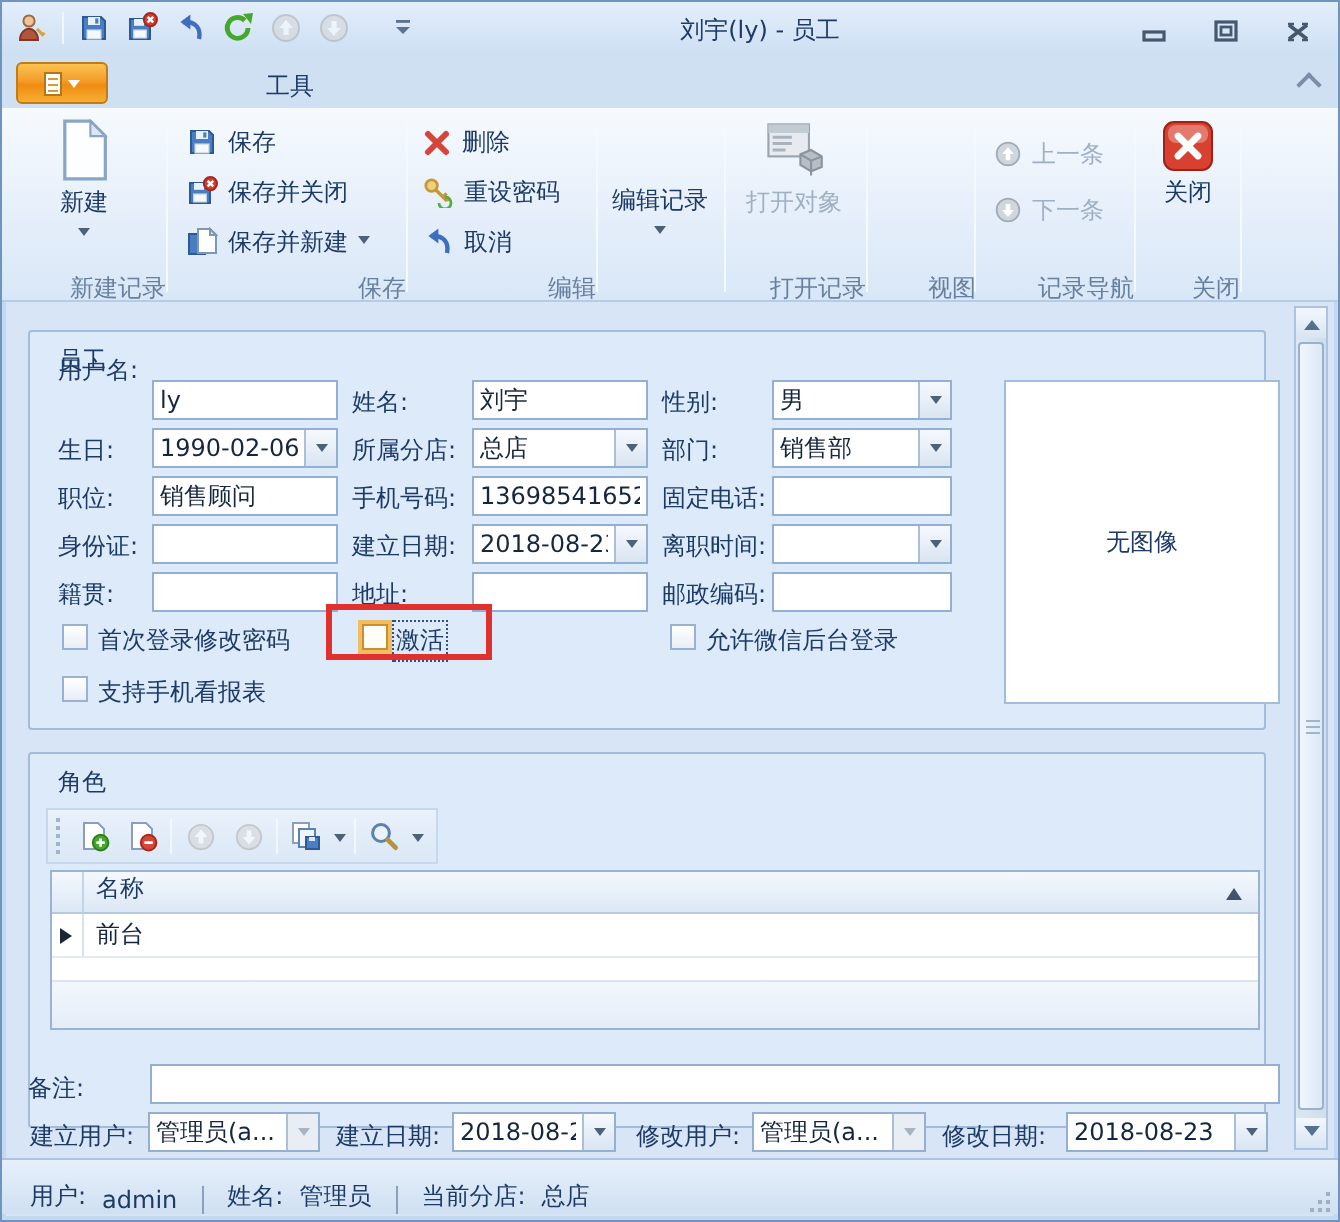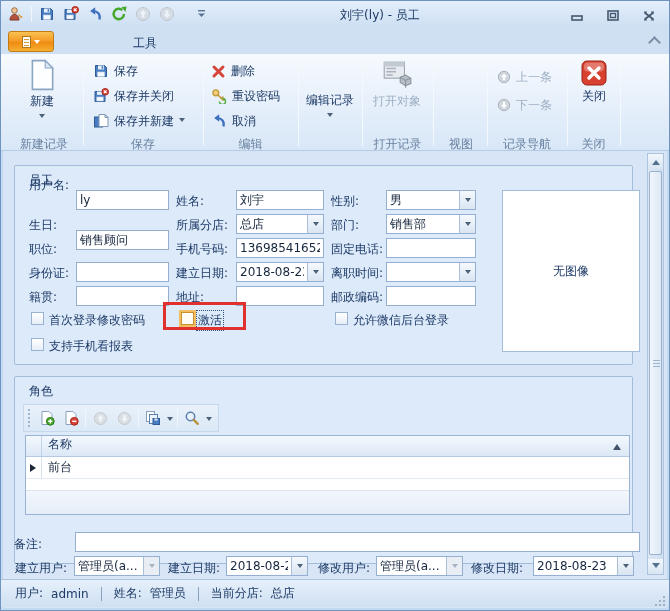--- a/index.html
+++ b/index.html
@@ -33,21 +33,21 @@
   .tab.active { background:linear-gradient(#ffffff,#f2f7fd); border:1px solid #8fa8c8; border-bottom:0;
                 border-radius:3px 3px 0 0;margin-top:44px; }
   .chevron-up { position:absolute; right:10px; top:9px; width:9px; height:5px; }
   .chevron-up::before { content:""; position:absolute; left:0; top:1px; width:7px; height:7px;
          border-left:2px solid #7a8ea6; border-top:2px solid #7a8ea6; transform:rotate(45deg); }
 
   
   .ribbon { position:absolute; left:1px; top:54px; right:1px; height:97px;
             background:linear-gradient(#f6fafe,#e4eefa 60%,#d8e7f7); border-bottom:1px solid #b6cce5; }
   .gsep { position:absolute; top:4px; height:88px; width:1px; background:#c6d7eb; border-right:1px solid #f4f9fd; }
-  .gcap { position:absolute; top:82px; text-align:center; color:#68809f; font-size:12px; }
+  .gcap { position:absolute; top:82px; text-align:right; color:#68809f; font-size:12px; }
   .rsmall { position:absolute; height:22px; display:flex; align-items:center; gap:5px;
             color:#1d3a66; white-space:nowrap; cursor:default; }
   .rbig { position:absolute; width:62px; display:flex; flex-direction:column; align-items:center;
           color:#1d3a66; cursor:default; }
   .rbig .cap { margin-top:2px; white-space:nowrap; }
   .dis-t { color:#9fb0c4 !important; }
   .car { width:0; height:0; border:3.5px solid transparent; border-top:4px solid #4d6178; margin-top:4px; }
   .car.dis { border-top-color:#a7b4c4; }
 
   
@@ -106,21 +106,21 @@
   .tri-u { width:0;height:0;border:4px solid transparent;border-bottom:5px solid #53718f;margin-bottom:2px; }
   .tri-d { width:0;height:0;border:4px solid transparent;border-top:5px solid #53718f;margin-top:2px; }
   .vthumb { position:absolute; left:1px; top:17px; width:13px; height:384px; border-radius:2px;
             border:1px solid #98b1cf; background:linear-gradient(90deg,#f0f6fc,#dce8f5); }
   .vthumb .g { position:absolute; left:3px; top:50%; width:7px; height:1px; background:#9fb4cd;
                box-shadow:0 3px 0 #9fb4cd,0 -3px 0 #9fb4cd; }
 
   
   .statusbar { position:absolute; left:1px; right:1px; top:579px; height:28px;
                border-top:1px solid #aec4de; background:linear-gradient(#e6f0fb,#cfe0f2);
-               display:flex; align-items:center; padding-left:14px; gap:8px; color:#1d3a66; }
+               display:flex; align-items:flex-end; padding-left:14px; gap:8px; color:#1d3a66; }
   .statusbar .bar { width:1px; height:14px; background:#8aa0bd; margin:0 4px; }
   .sizegrip { position:absolute; right:5px; bottom:5px; width:12px; height:12px; }
   .sizegrip i { position:absolute; width:2px; height:2px; background:#9fb0c4; }
 </style>
 </head>
 <body>
 
 <div class="window">
 
   <div class="titlebar">
@@ -349,37 +349,43 @@
       </div>
     <span class="lbl" style="left:316px;top:27px">性别:</span>
     <div class="fld" style="left:371px;top:24px;width:90px">
         <input value="男" style="">
         <span class="dd">
           <i class="car"></i>
         </span>
       </div>
 
     <span class="lbl" style="left:14px;top:51px">生日:</span>
+    <div class="fld" style="left:61px;top:48px;width:93px">
+        <input value="1990-02-06" style="">
+        <span class="dd">
+          <i class="car"></i>
+        </span>
+      </div>
     <span class="lbl" style="left:161px;top:51px">所属分店:</span>
     <div class="fld" style="left:221px;top:48px;width:88px">
         <input value="总店" style="">
         <span class="dd">
           <i class="car"></i>
         </span>
       </div>
     <span class="lbl" style="left:316px;top:51px">部门:</span>
     <div class="fld" style="left:371px;top:48px;width:90px">
         <input value="销售部" style="">
         <span class="dd">
           <i class="car"></i>
         </span>
       </div>
 
     <span class="lbl" style="left:14px;top:75px">职位:</span>
-    <div class="fld" style="left:61px;top:64px;width:93px">
+    <div class="fld" style="left:61px;top:72px;width:93px">
         <input value="销售顾问" style="">
       </div>
     <span class="lbl" style="left:161px;top:75px">手机号码:</span>
     <div class="fld" style="left:221px;top:72px;width:88px">
         <input value="13698541652" style="">
       </div>
     <span class="lbl" style="left:316px;top:75px">固定电话:</span>
     <div class="fld" style="left:371px;top:72px;width:90px">
         <input value="" style="">
       </div>

